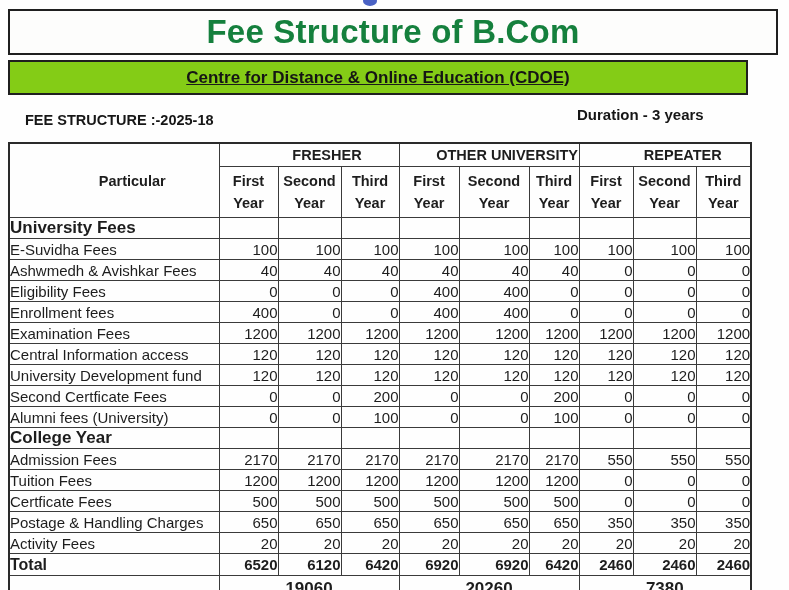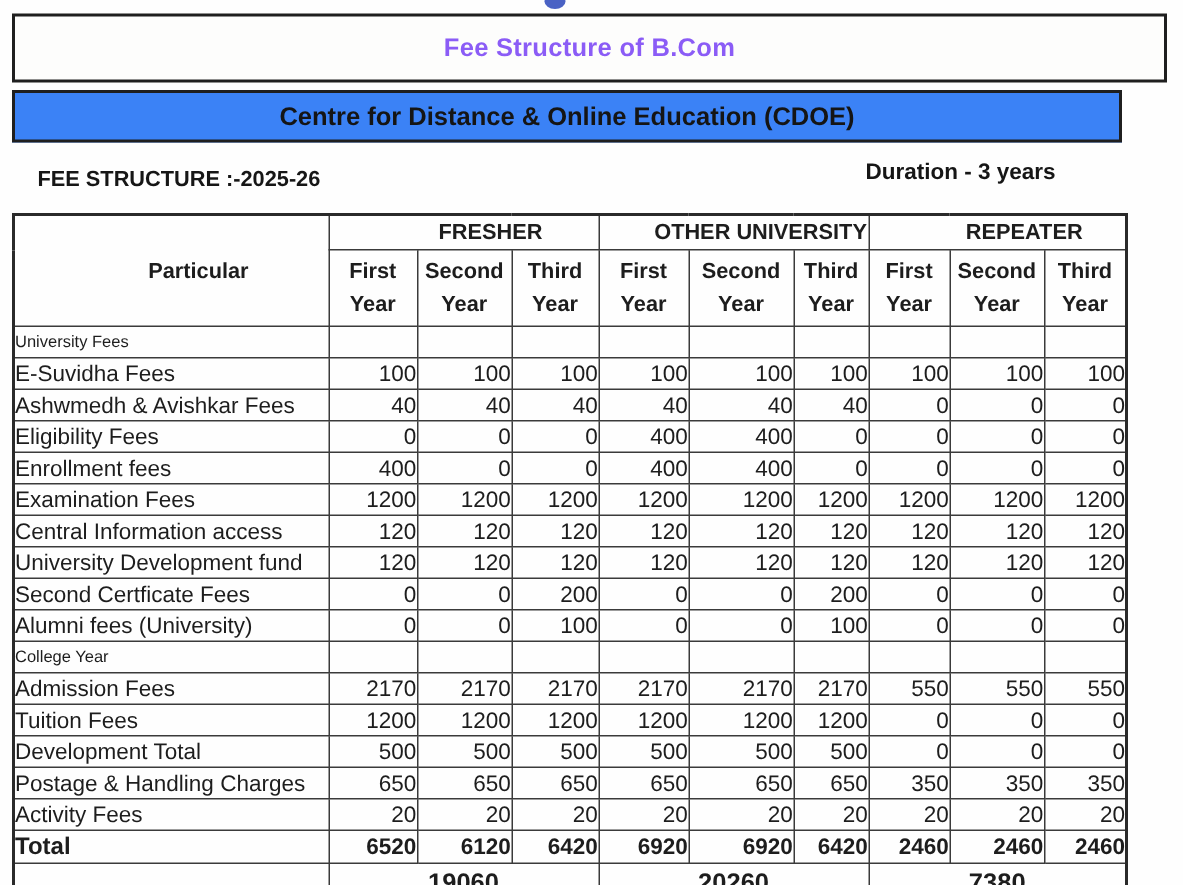--- a/index.html
+++ b/index.html
@@ -12,26 +12,27 @@
   .blue-mark{
     position:absolute;left:363px;top:-4px;width:14px;height:10px;
     border-radius:50%;
   }
 
   .title-box{
     position:absolute;left:8px;top:9px;width:766px;height:42px;
     border:2px solid #1f1f1f;display:flex;align-items:center;justify-content:center;
     background:#fdfdfc;
   }
-  .title-box span{font-size:17px;font-weight:bold;letter-spacing:0.2px;color:#8b5cf6;}
+  .title-box span{font-size:33px;font-weight:bold;letter-spacing:0.2px;color:#15803d;}
 
   .subtitle-box{
     position:absolute;left:8px;top:60px;width:736px;height:31px;
     border:2px solid #1f1f1f;display:flex;align-items:center;justify-content:center;
-    background:#3b82f6;
+    background:#84cc16;
+    text-decoration:underline;
   }
   .subtitle-box span{font-size:17px;font-weight:bold;color:#151515;}
 
   .meta-fee{
     position:absolute;left:25px;top:112px;font-size:14.5px;font-weight:bold;color:#161616;
   }
   .meta-duration{
     position:absolute;left:577px;top:106px;font-size:15px;font-weight:bold;color:#161616;
   }
 
@@ -49,42 +50,42 @@
   table.fee{border:2px solid #2a2a2a;}
 
   tr.group-row th{height:22px;font-size:14.5px;font-weight:bold;text-align:center;padding-left:36px;}
   th.particular{font-size:15px;font-weight:bold;text-align:center;vertical-align:middle;margin-left:31px;}
   tr.year-row th{height:50px;font-size:14.5px;font-weight:bold;text-align:center;
     white-space:normal;line-height:1.55;vertical-align:middle;margin-top:44px;}
   th.faded-h{color:#555;}
 
   td.label{height:20px;text-align:left;padding-left:5px;font-size:15px;}
   td.num{height:20px;text-align:right;padding-right:4px;font-size:15px;}
-  tr.section-row td.label{font-weight:normal;font-size:11px;}
+  tr.section-row td.label{font-weight:bold;font-size:17px;}
   td.faded{color:#8a8a8a;}
   tr.total-row td{font-weight:bold;height:21px;margin-left:22px;}
   tr.total-row td.label{font-size:16px;}
   tr.grand-row td{height:28px;font-weight:bold;font-size:17px;text-align:center;vertical-align:top;padding-top:3px;}
 </style>
 </head>
 <body>
 
 <div class="page">
 
   <div class="blue-mark" style="background: rgb(74, 98, 196);"></div>
 
   <div class="title-box">
     <span>Fee Structure of B.Com</span>
   </div>
 
   <div class="subtitle-box">
     <span>Centre for Distance &amp; Online Education (CDOE)</span>
   </div>
 
-  <div class="meta-fee">FEE STRUCTURE :-2025-26</div>
+  <div class="meta-fee">FEE STRUCTURE :-2025-18</div>
   <div class="meta-duration">Duration - 3 years</div>
 
   <table class="fee">
     <colgroup>
       <col style="width:210px">
       <col style="width:59px">
         <col style="width:63px">
         <col style="width:58px">
       <col style="width:60px">
         <col style="width:70px">
@@ -263,21 +264,21 @@
           <td class="num">1200</td>
           <td class="num">1200</td>
           <td class="num">1200</td>
           <td class="num">1200</td>
           <td class="num">1200</td>
           <td class="num">0</td>
           <td class="num faded">0</td>
           <td class="num faded">0</td>
         </tr>
         <tr>
-          <td class="label">Development Total</td>
+          <td class="label">Certficate Fees</td>
           <td class="num">500</td>
           <td class="num">500</td>
           <td class="num">500</td>
           <td class="num">500</td>
           <td class="num">500</td>
           <td class="num">500</td>
           <td class="num">0</td>
           <td class="num faded">0</td>
           <td class="num faded">0</td>
         </tr>

